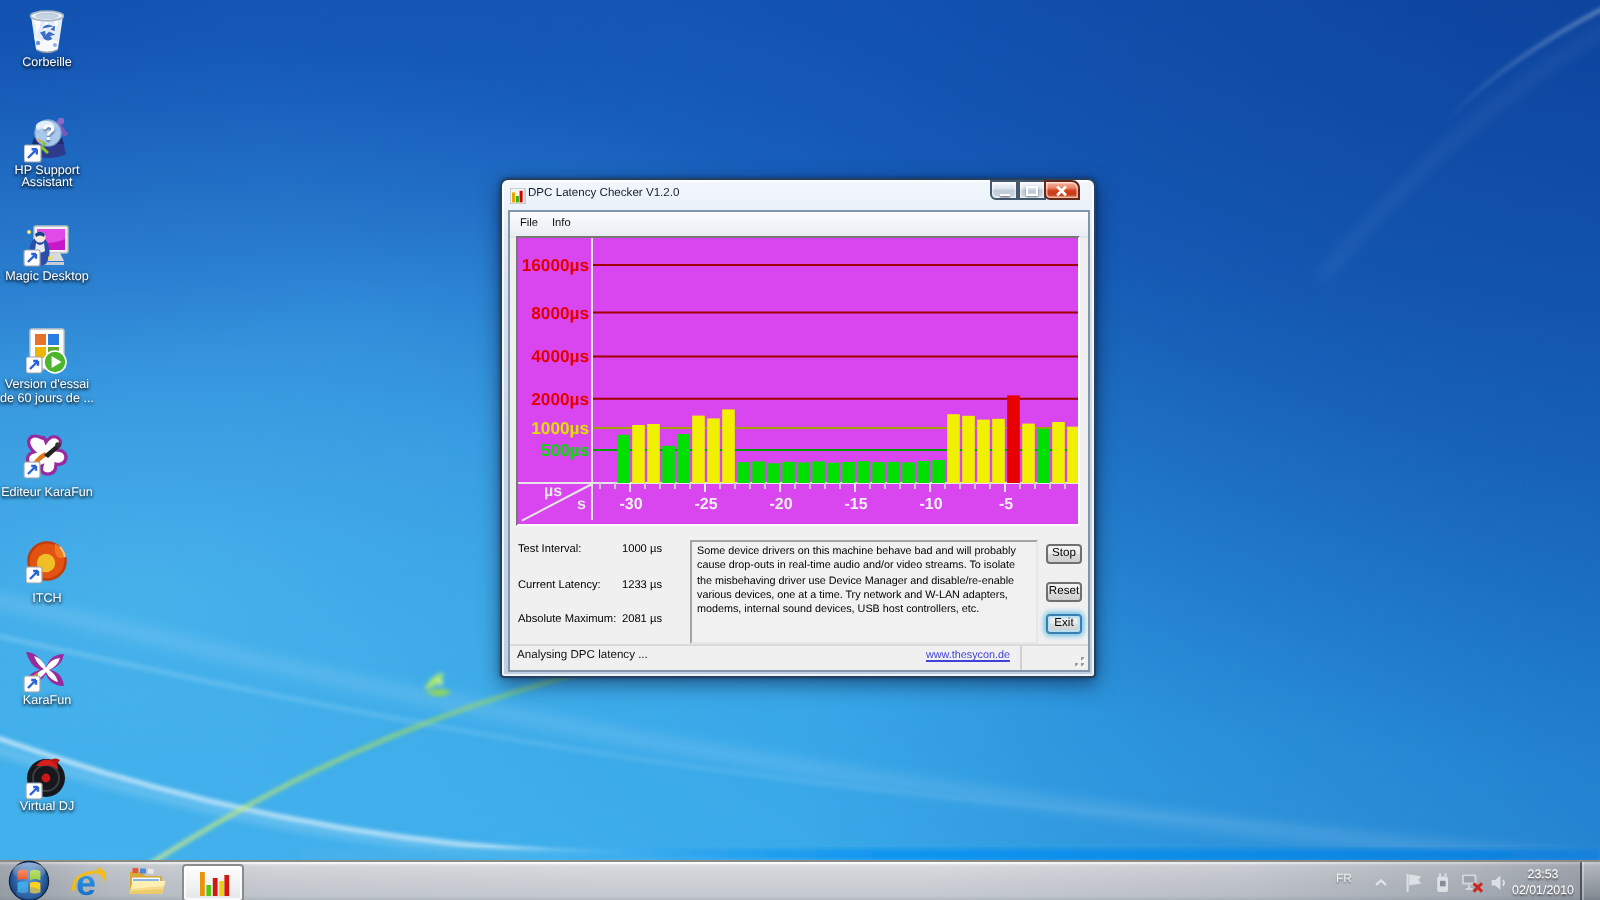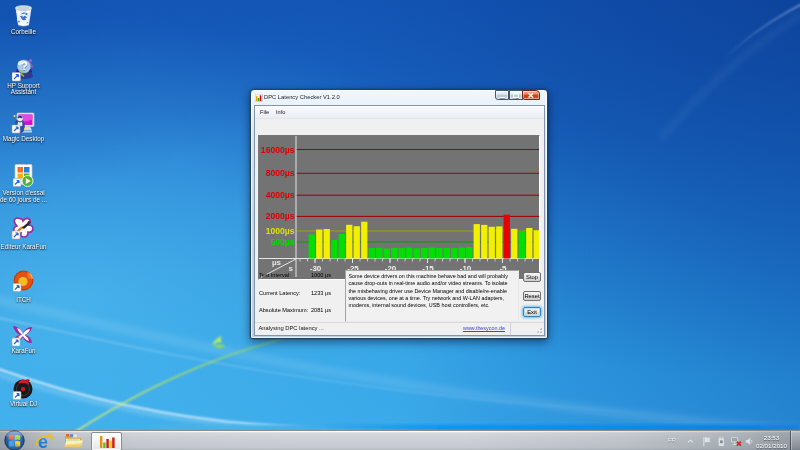--- a/index.html
+++ b/index.html
@@ -13,21 +13,21 @@
      background:linear-gradient(#f2f7fc,#d8e3f0 20%,#c5d4e6 55%,#bfcfe3);
      box-shadow:0 3px 10px rgba(0,0,30,.5),0 0 2px rgba(0,0,0,.35), inset 0 0 0 1px rgba(255,255,255,.75);}
   #title{position:absolute;left:13px;top:4px;font-size:5.8px;color:#13202e;}
   .capbtn{position:absolute;top:0;height:9.5px;border:1px solid #45596e;box-sizing:border-box;box-shadow:inset 0 0 0 .8px rgba(255,255,255,.55);}
   #bmin{left:244px;width:14px;background:linear-gradient(#f8fbfe,#dde6ef 40%,#bdcad8 55%,#ccd8e4);border-radius:0 0 0 3px;}
   #bmax{left:257.5px;width:14px;background:linear-gradient(#f8fbfe,#dde6ef 40%,#bdcad8 55%,#ccd8e4);}
   #bclose{left:271px;width:18px;background:linear-gradient(#f6b7a2,#ec8264 38%,#d2431f 52%,#c63c1a 75%,#dc6f42);border-radius:0 4px 0 3px;border-color:#64291a;}
   #client{position:absolute;left:3px;top:14.5px;width:288.5px;height:229.5px;border:1px solid #8395a9;background:#f0f0f0;}
   #menubar{position:absolute;left:0;top:0;width:100%;height:12px;background:linear-gradient(#fafbfd,#e9edf4);border-bottom:1px solid #e2e6ec;font-size:5.6px;color:#111;}
   #menubar span{position:absolute;top:3.5px;}
-  #chartbox{position:absolute;left:2.5px;top:29px;width:280px;height:143px;border:1px solid #777;border-bottom-color:#fff;border-right-color:#fff;background:#737373;}
+  #chartbox{position:absolute;left:2.5px;top:12px;width:280px;height:143px;border:1px solid #777;border-bottom-color:#fff;border-right-color:#fff;background:#d946ef;}
   .flabel{position:absolute;font-size:5.6px;color:#000;}
   .fval{position:absolute;font-size:5.6px;color:#000;width:32px;text-align:right;}
   #infobox{position:absolute;left:90px;top:164.5px;width:166.5px;height:45.5px;background:#f1f1f1;border:1px solid #a3a3a3;border-bottom-color:#e8e8e8;border-right-color:#e8e8e8;padding:2px 2.5px;font-size:5.4px;line-height:7.3px;color:#000;}
   .wbtn{position:absolute;left:268px;width:18px;height:10px;box-sizing:border-box;border:1px solid #707070;border-radius:2px;background:linear-gradient(#f4f4f4,#ebebeb 45%,#dcdcdc 50%,#cfcfcf);font-size:5.8px;text-align:center;line-height:8.5px;color:#000;}
   #statusbar{position:absolute;left:0;bottom:0;width:100%;height:12.5px;border-top:1px solid #dadada;background:#f0f0f0;font-size:5.8px;color:#111;}
   
   #taskbar{position:absolute;left:0;top:430px;width:800px;height:20px;
     background:linear-gradient(#eef1f4 0%,#d6dade 12%,#cbcfd4 55%,#c5cad0 88%,#b4bac1 100%);
     border-top:1px solid #8e8a84;box-sizing:border-box;box-shadow:inset 0 1px 0 rgba(255,255,255,.8);}
   #taskbar .shade{position:absolute;inset:0;background:linear-gradient(90deg,rgba(60,70,82,.35),rgba(80,90,102,.16) 7%,rgba(110,120,130,.05) 17%,rgba(255,255,255,0) 38%,rgba(255,255,255,0) 58%,rgba(90,100,115,.12) 78%,rgba(70,80,95,.26) 92%,rgba(55,65,80,.38) 100%);}

